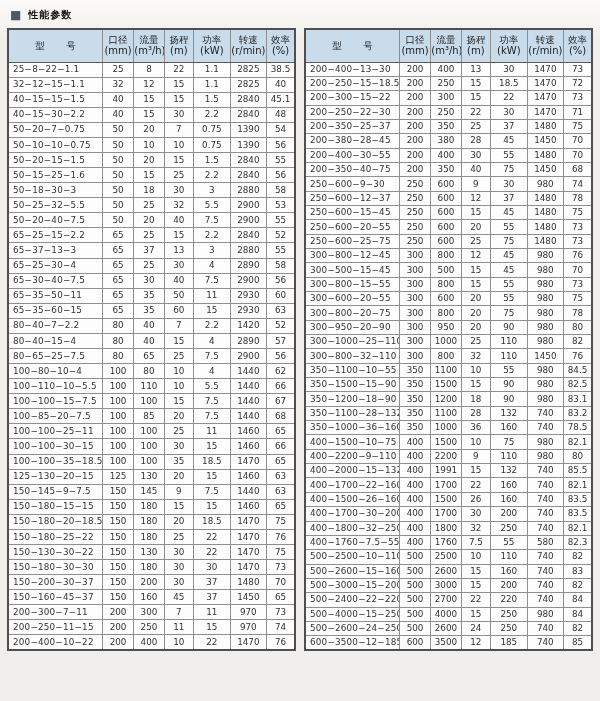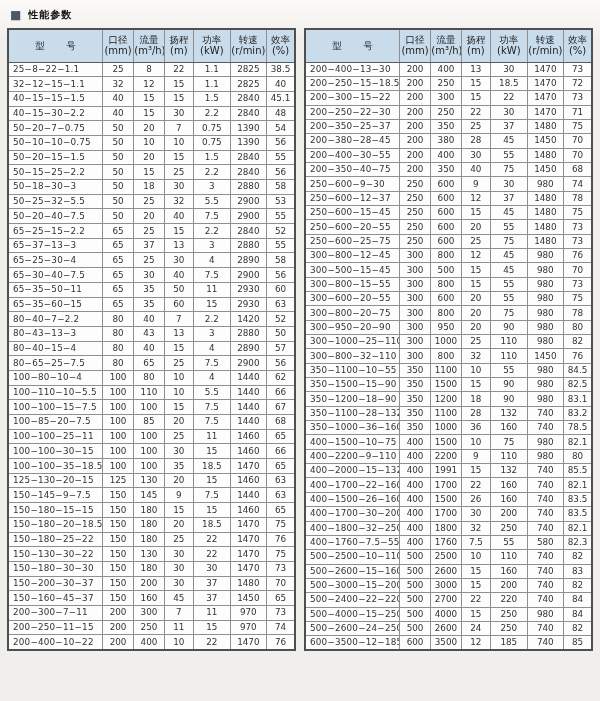--- a/index.html
+++ b/index.html
@@ -184,21 +184,21 @@
           <tr>
             <td class="model">50−20−15−1.5</td>
             <td>50</td>
             <td>20</td>
             <td>15</td>
             <td>1.5</td>
             <td>2840</td>
             <td>55</td>
           </tr>
           <tr>
-            <td class="model">50−15−25−2.2</td>
+            <td class="model">50−15−25−1.6</td>
             <td>50</td>
             <td>15</td>
             <td>25</td>
             <td>2.2</td>
             <td>2840</td>
             <td>56</td>
           </tr>
           <tr>
             <td class="model">50−18−30−3</td>
             <td>50</td>
@@ -281,29 +281,20 @@
             <td>63</td>
           </tr>
           <tr>
             <td class="model">80−40−7−2.2</td>
             <td>80</td>
             <td>40</td>
             <td>7</td>
             <td>2.2</td>
             <td>1420</td>
             <td>52</td>
-          </tr>
-          <tr>
-            <td class="model">80−43−13−3</td>
-            <td>80</td>
-            <td>43</td>
-            <td>13</td>
-            <td>3</td>
-            <td>2880</td>
-            <td>50</td>
           </tr>
           <tr>
             <td class="model">80−40−15−4</td>
             <td>80</td>
             <td>40</td>
             <td>15</td>
             <td>4</td>
             <td>2890</td>
             <td>57</td>
           </tr>

